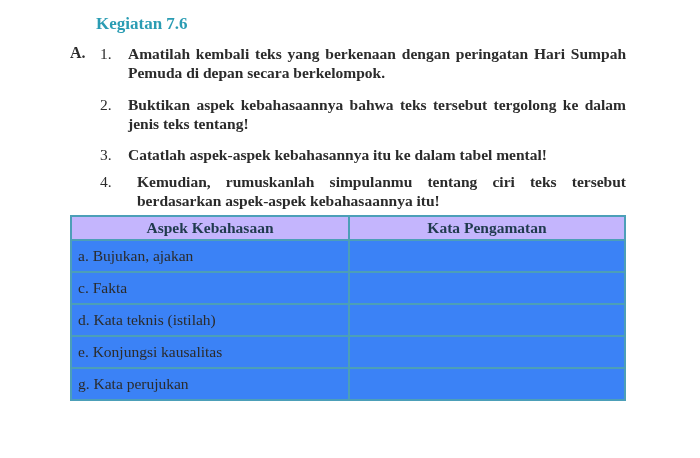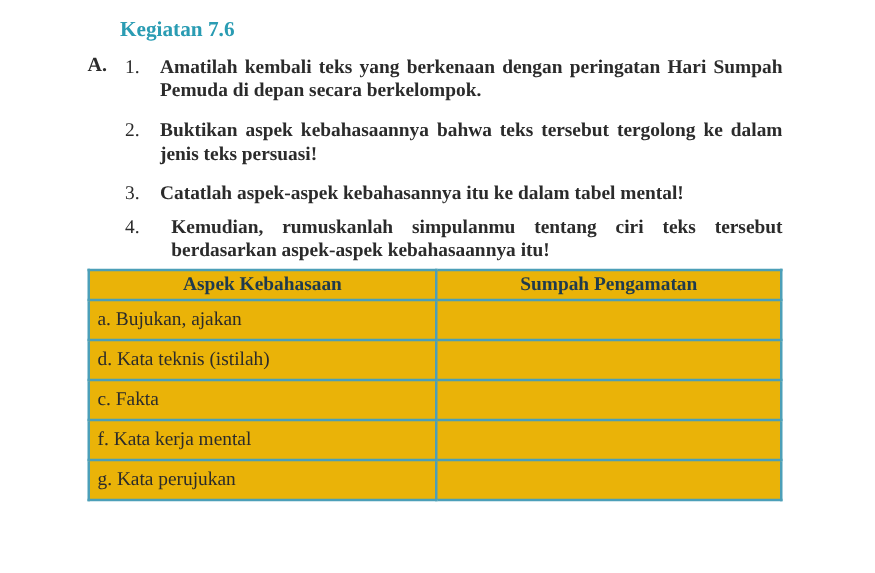--- a/index.html
+++ b/index.html
@@ -32,71 +32,71 @@
   table.aspek {
     position: absolute; left: 70px; top: 215px;
     width: 556px; border-collapse: collapse;
     font-size: 15.5px;
   }
   table.aspek th, table.aspek td {
     border: 2px solid #4c9fb8;
     height: 30px; padding: 0 6px;
   }
   table.aspek th {
-    background: #eab308; color: #1f3a4d; font-weight: bold;
+    background: #c4b5fd; color: #1f3a4d; font-weight: bold;
     height: 22px; text-align: center;
   }
-  table.aspek td { background: #eab308; color: #2b2b2b; }
+  table.aspek td { background: #3b82f6; color: #2b2b2b; }
   table.aspek td.c1 { width: 264px; }
 </style>
 </head>
 <body>
 
 <div class="title">Kegiatan 7.6</div>
 <div class="sec-label">A.</div>
 
 <div class="item" style="top:44px;">
   <span class="num">1.</span>
   <span class="txt">Amatilah kembali teks yang berkenaan dengan peringatan Hari Sumpah Pemuda di depan secara berkelompok.</span>
 </div>
 <div class="item" style="top:95px;">
   <span class="num">2.</span>
-  <span class="txt">Buktikan aspek kebahasaannya bahwa teks tersebut tergolong ke dalam jenis teks persuasi!</span>
+  <span class="txt">Buktikan aspek kebahasaannya bahwa teks tersebut tergolong ke dalam jenis teks tentang!</span>
 </div>
 <div class="item" style="top:145px;">
   <span class="num">3.</span>
   <span class="txt">Catatlah aspek-aspek kebahasannya itu ke dalam tabel mental!</span>
 </div>
 <div class="item justify" style="top:172px;">
   <span class="num">4.</span>
   <span class="txt">Kemudian, rumuskanlah simpulanmu tentang ciri teks tersebut berdasarkan aspek-aspek kebahasaannya itu!</span>
 </div>
 
 <table class="aspek">
   <thead>
     <tr>
       <th>Aspek Kebahasaan</th>
-      <th>Sumpah Pengamatan</th>
+      <th>Kata Pengamatan</th>
     </tr>
   </thead>
   <tbody>
     <tr>
       <td class="c1">a. Bujukan, ajakan</td>
       <td></td>
     </tr>
     <tr>
+      <td class="c1">c. Fakta</td>
+      <td></td>
+    </tr>
+    <tr>
       <td class="c1">d. Kata teknis (istilah)</td>
       <td></td>
     </tr>
     <tr>
-      <td class="c1">c. Fakta</td>
-      <td></td>
-    </tr>
-    <tr>
-      <td class="c1">f. Kata kerja mental</td>
+      <td class="c1">e. Konjungsi kausalitas</td>
       <td></td>
     </tr>
     <tr>
       <td class="c1">g. Kata perujukan</td>
       <td></td>
     </tr>
   </tbody>
 </table>
 
 </body></html>

